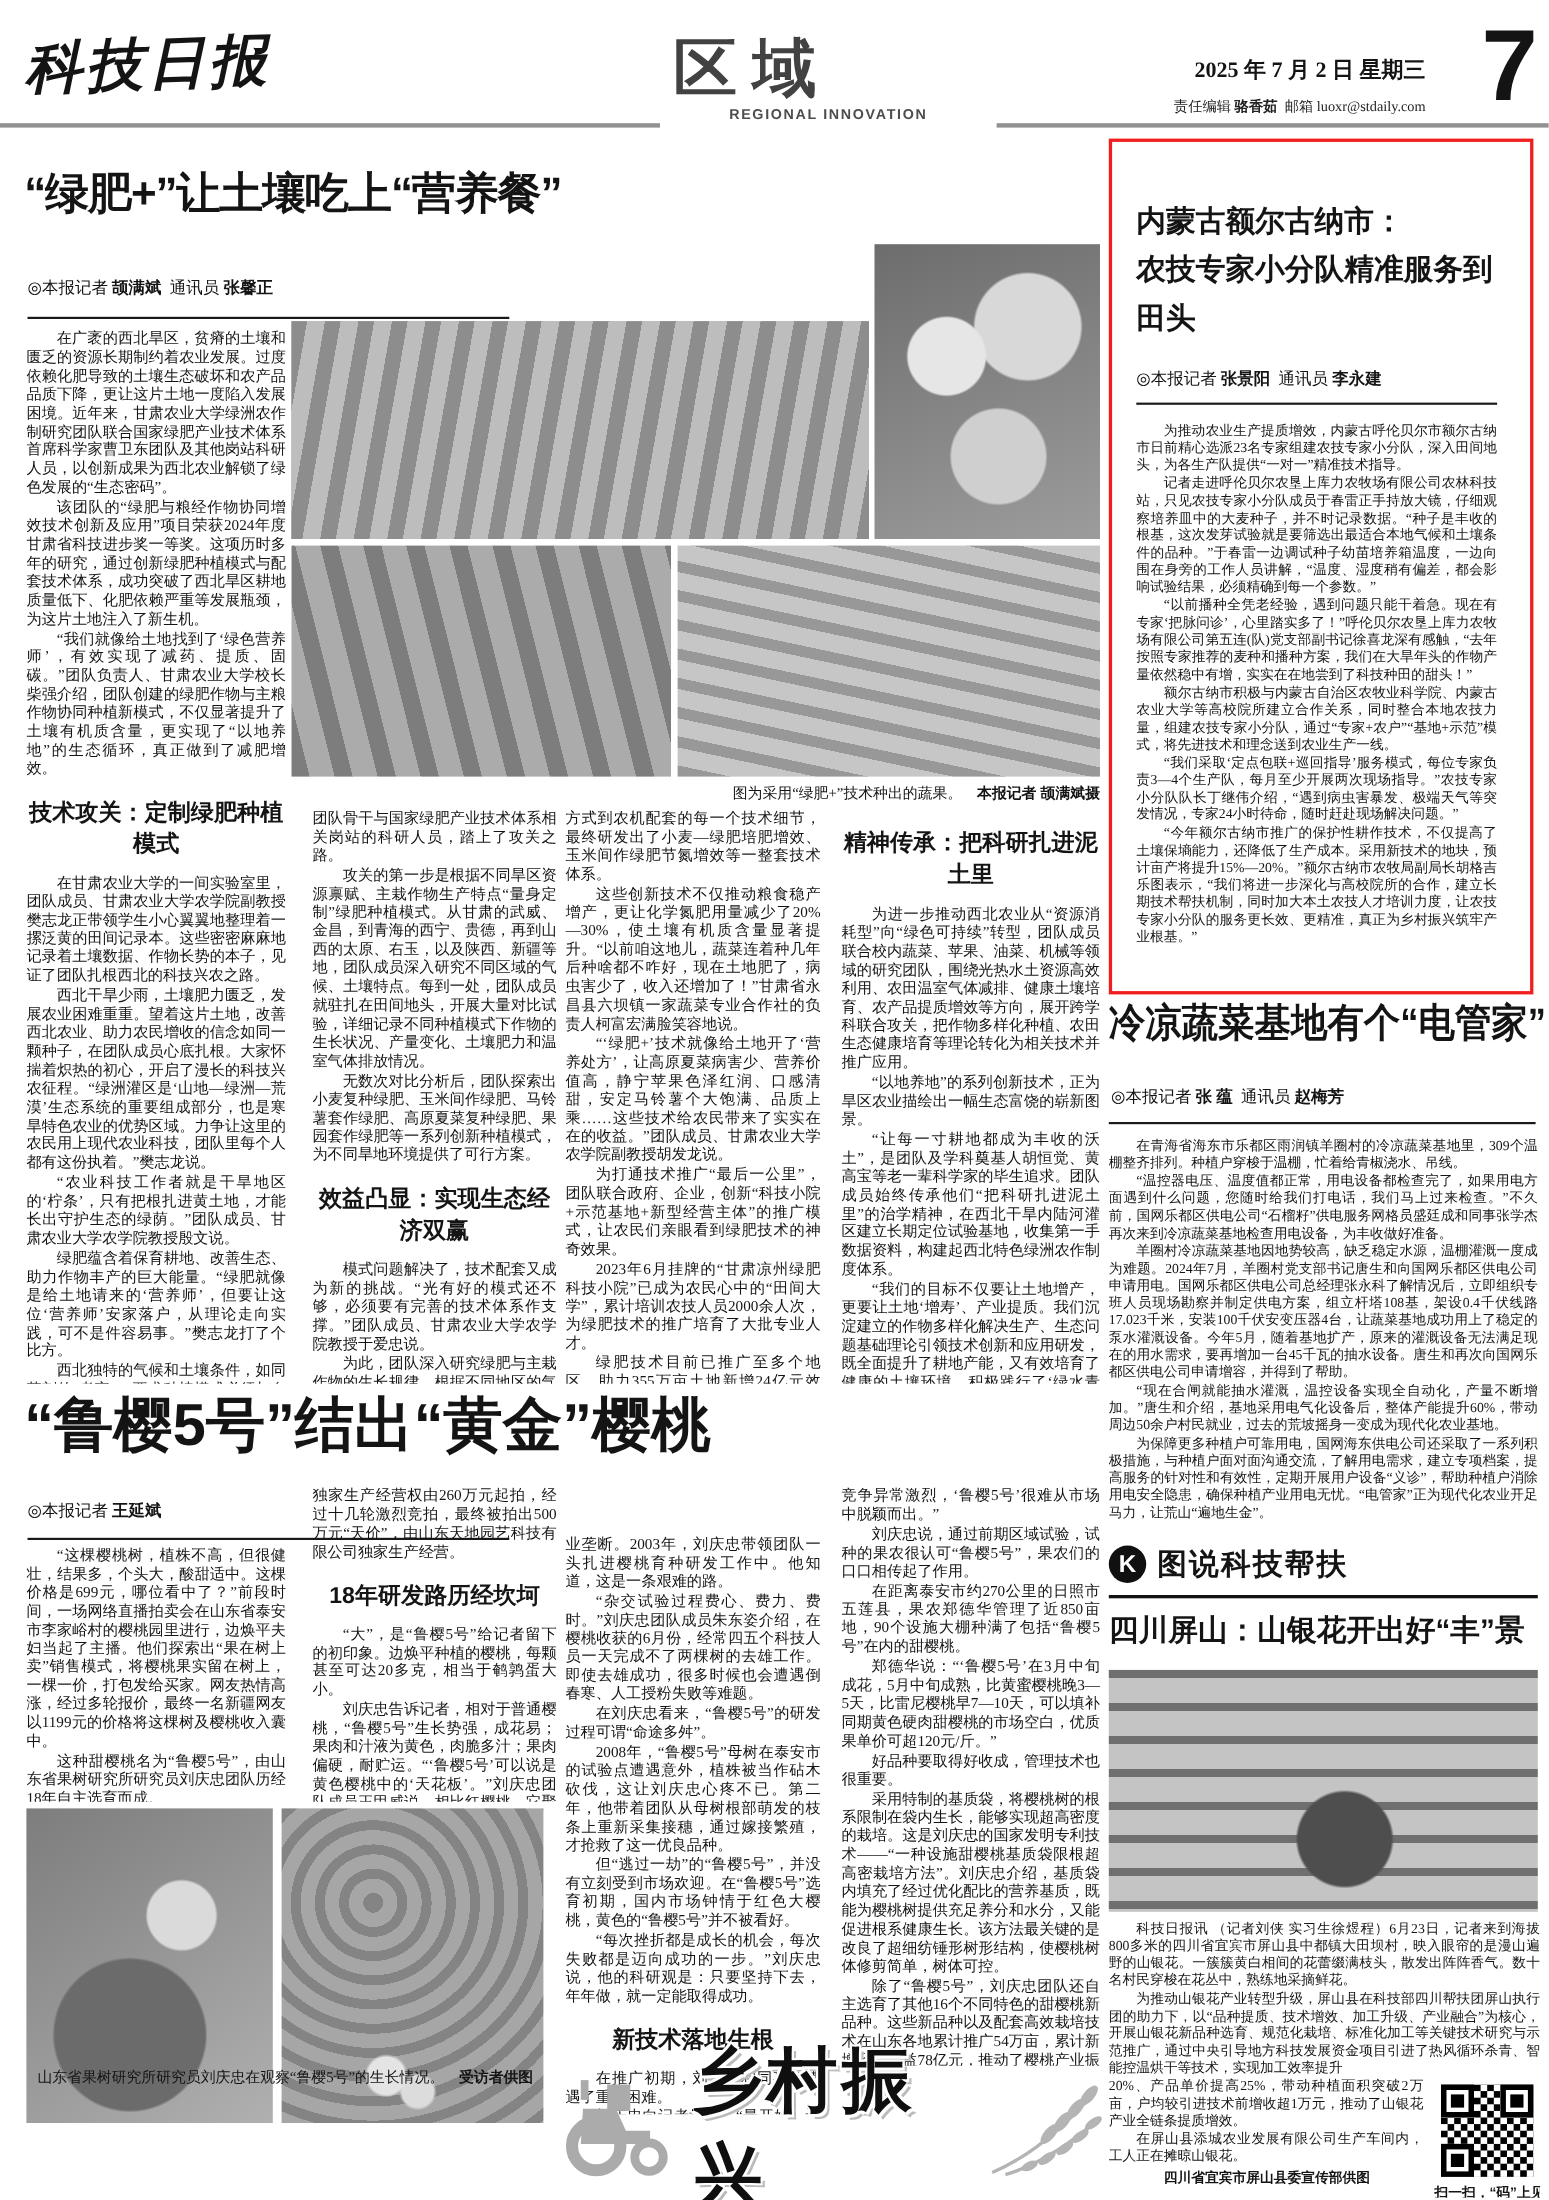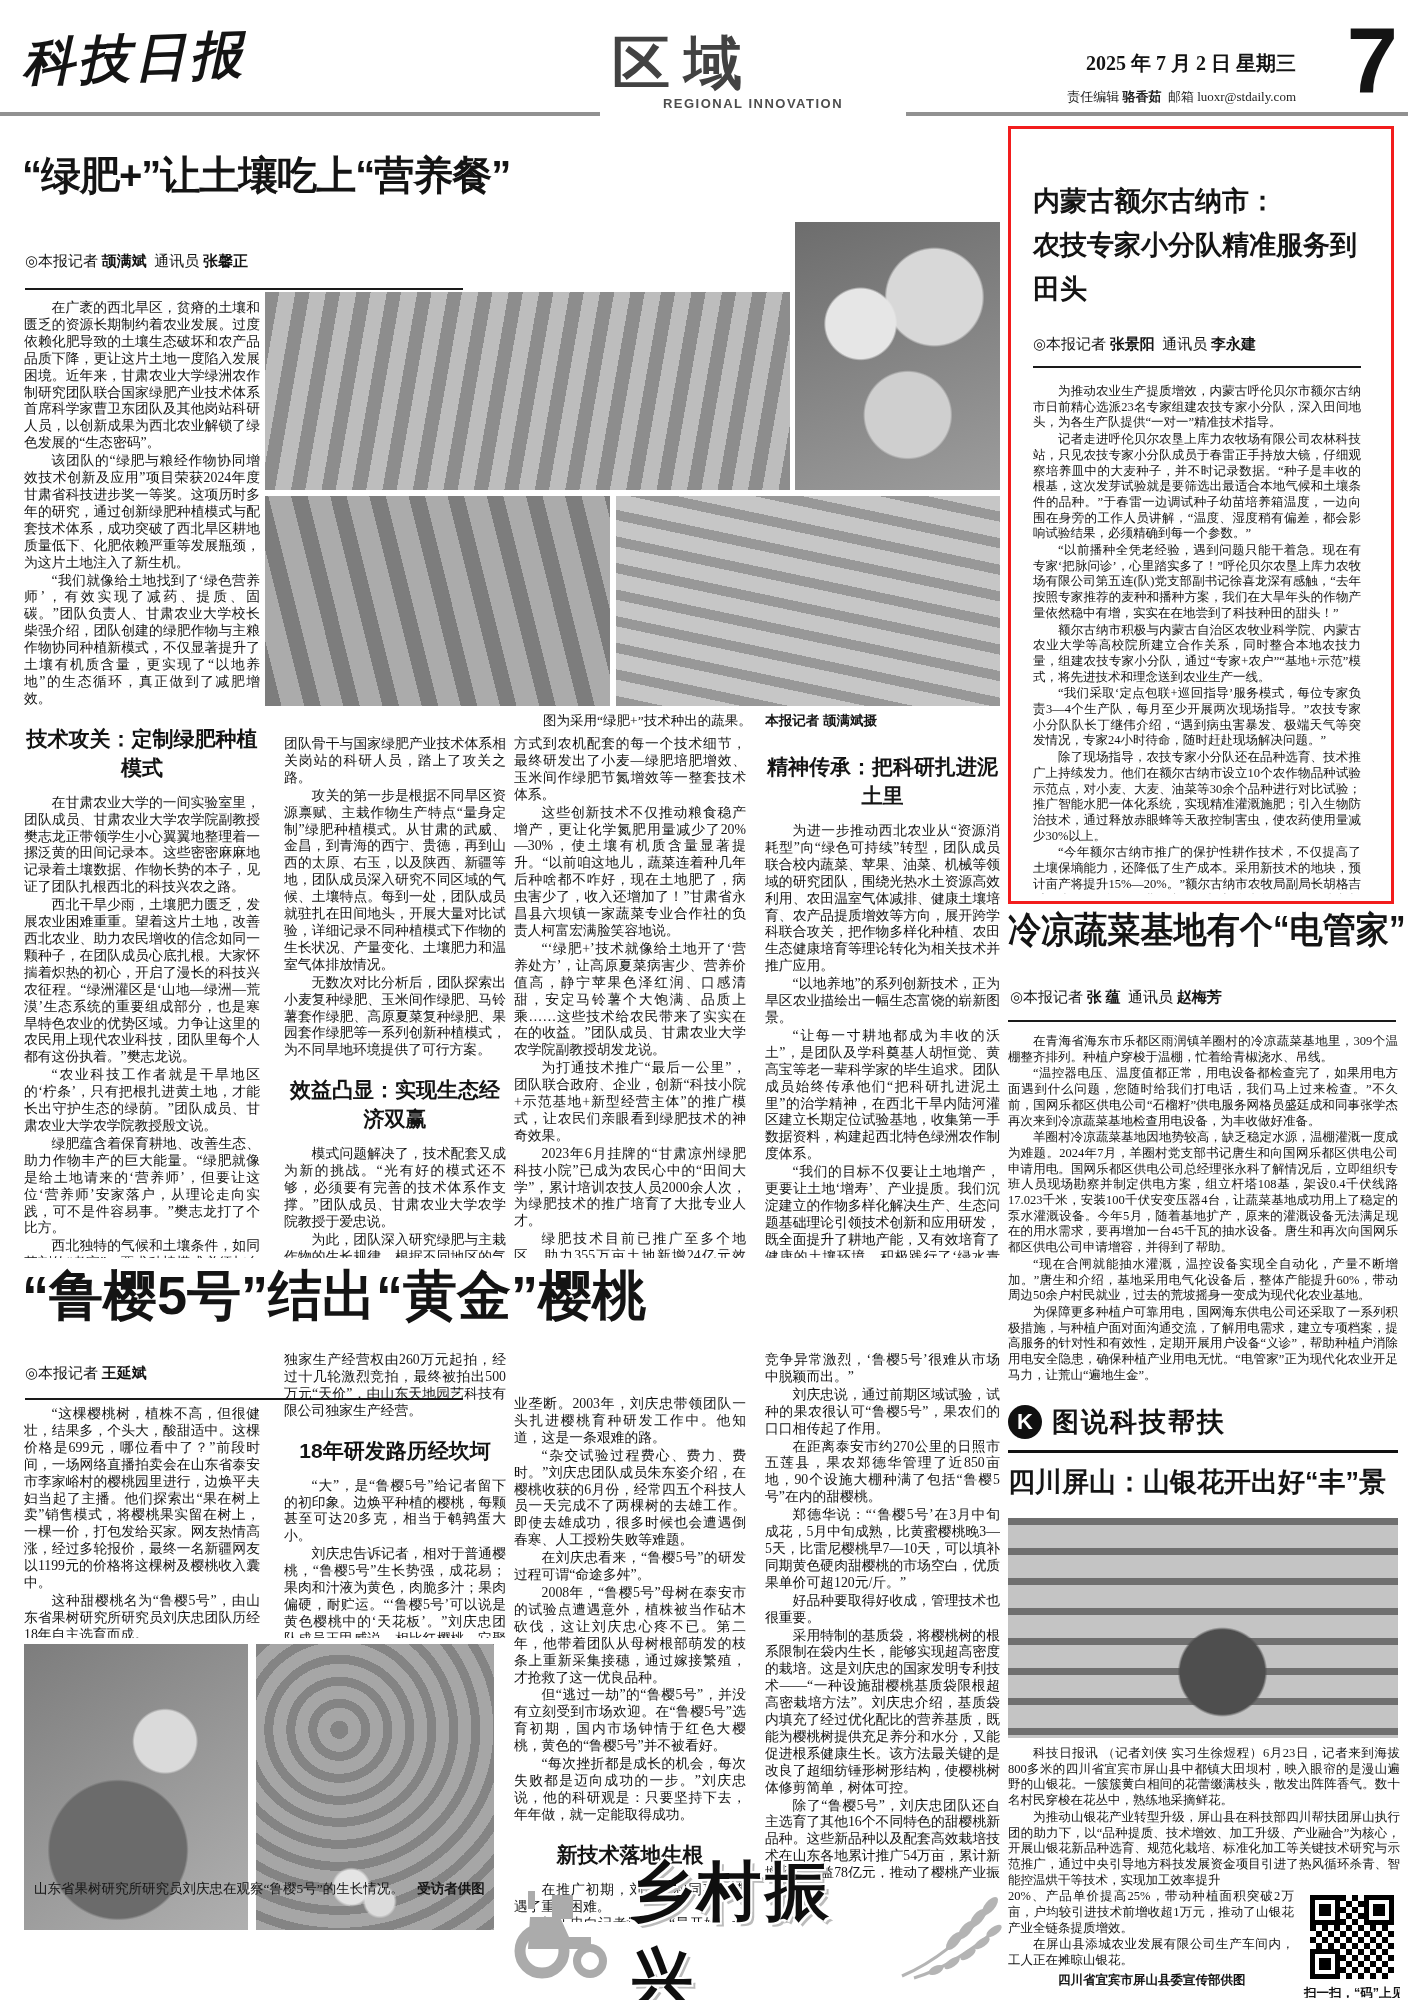--- a/index.html
+++ b/index.html
@@ -41,21 +41,21 @@
      background:radial-gradient(circle at 32% 38%,#e6e6e6 0 16%,rgba(0,0,0,0) 17%),
         radial-gradient(circle at 68% 28%,#d8d8d8 0 20%,rgba(0,0,0,0) 21%),
         radial-gradient(circle at 55% 72%,#cfcfcf 0 19%,rgba(0,0,0,0) 20%),
         linear-gradient(160deg,#6d6d6d,#9c9c9c)}
   #ph-field{left:265px;top:292px;width:525px;height:198px;
      background:repeating-linear-gradient(100deg,#8d8d8d 0 14px,#bdbdbd 14px 30px),linear-gradient(#aaa,#888)}
   #ph-plot{left:265px;top:496px;width:345px;height:210px;
      background:repeating-linear-gradient(76deg,#7d7d7d 0 16px,#ababab 16px 38px)}
   #ph-rows{left:616px;top:496px;width:384px;height:210px;
      background:repeating-linear-gradient(12deg,#989898 0 10px,#c6c6c6 10px 26px)}
-  #lead-caption{left:420px;top:712px;width:580px;font-size:13.5px;text-align:center}
+  #lead-caption{left:420px;top:712px;width:580px;font-size:13.5px;text-align:right}
   #lead-caption b{font-family:"Liberation Sans",sans-serif}
   #lead-c1{left:24px;top:300px;width:236px;height:958px}
   #lead-c2{left:284px;top:736px;width:222px;height:522px}
   #lead-c3{left:514px;top:736px;width:232px;height:522px}
   #lead-c4{left:765px;top:736px;width:235px;height:522px}
   
   #cherry-headline{left:22px;top:1260px;width:980px;font-size:54px;font-weight:900;white-space:nowrap}
   #cherry-byline{left:25px;top:1364px}
   #cherry-rule{left:25px;top:1398px;width:438px}
   #cherry-c1{left:24px;top:1406px;width:236px;height:232px}
@@ -240,21 +240,20 @@
   <h2 class="rc-title">内蒙古额尔古纳市：</h2>
   <h2 class="rc-title">农技专家小分队精准服务到田头</h2>
   <div class="byline rc-byline"><span>◎本报记者</span> <b>张景阳</b>&nbsp;&nbsp;<span>通讯员</span> <b>李永建</b></div>
   <div class="rule2 rc-rule"></div>
   <div class="art-sm">
       <p>为推动农业生产提质增效，内蒙古呼伦贝尔市额尔古纳市日前精心选派23名专家组建农技专家小分队，深入田间地头，为各生产队提供“一对一”精准技术指导。</p>
       <p>记者走进呼伦贝尔农垦上库力农牧场有限公司农林科技站，只见农技专家小分队成员于春雷正手持放大镜，仔细观察培养皿中的大麦种子，并不时记录数据。“种子是丰收的根基，这次发芽试验就是要筛选出最适合本地气候和土壤条件的品种。”于春雷一边调试种子幼苗培养箱温度，一边向围在身旁的工作人员讲解，“温度、湿度稍有偏差，都会影响试验结果，必须精确到每一个参数。”</p>
       <p>“以前播种全凭老经验，遇到问题只能干着急。现在有专家‘把脉问诊’，心里踏实多了！”呼伦贝尔农垦上库力农牧场有限公司第五连(队)党支部副书记徐喜龙深有感触，“去年按照专家推荐的麦种和播种方案，我们在大旱年头的作物产量依然稳中有增，实实在在地尝到了科技种田的甜头！”</p>
       <p>额尔古纳市积极与内蒙古自治区农牧业科学院、内蒙古农业大学等高校院所建立合作关系，同时整合本地农技力量，组建农技专家小分队，通过“专家+农户”“基地+示范”模式，将先进技术和理念送到农业生产一线。</p>
       <p>“我们采取‘定点包联+巡回指导’服务模式，每位专家负责3—4个生产队，每月至少开展两次现场指导。”农技专家小分队队长丁继伟介绍，“遇到病虫害暴发、极端天气等突发情况，专家24小时待命，随时赶赴现场解决问题。”</p>
-      <p>除了现场指导，农技专家小分队还在品种选育、技术推广上持续发力。他们在额尔古纳市设立10个农作物品种试验示范点，对小麦、大麦、油菜等30余个品种进行对比试验；推广智能水肥一体化系统，实现精准灌溉施肥；引入生物防治技术，通过释放赤眼蜂等天敌控制害虫，使农药使用量减少30%以上。</p>
       <p>“今年额尔古纳市推广的保护性耕作技术，不仅提高了土壤保墒能力，还降低了生产成本。采用新技术的地块，预计亩产将提升15%—20%。”额尔古纳市农牧局副局长胡格吉乐图表示，“我们将进一步深化与高校院所的合作，建立长期技术帮扶机制，同时加大本土农技人才培训力度，让农技专家小分队的服务更长效、更精准，真正为乡村振兴筑牢产业根基。”</p>
     </div>
 </div>
 
 <h1 class="abs" id="dg-headline">冷凉蔬菜基地有个“电管家”</h1>
 <div class="abs byline" id="dg-byline"><span>◎本报记者</span> <b>张 蕴</b>&nbsp;&nbsp;<span>通讯员</span> <b>赵梅芳</b></div>
 <div class="abs rule2" id="dg-rule"></div>
 <div class="abs art-sm" id="dg-text">
     <p>在青海省海东市乐都区雨润镇羊圈村的冷凉蔬菜基地里，309个温棚整齐排列。种植户穿梭于温棚，忙着给青椒浇水、吊线。</p>
     <p>“温控器电压、温度值都正常，用电设备都检查完了，如果用电方面遇到什么问题，您随时给我们打电话，我们马上过来检查。”不久前，国网乐都区供电公司“石榴籽”供电服务网格员盛廷成和同事张学杰再次来到冷凉蔬菜基地检查用电设备，为丰收做好准备。</p>

